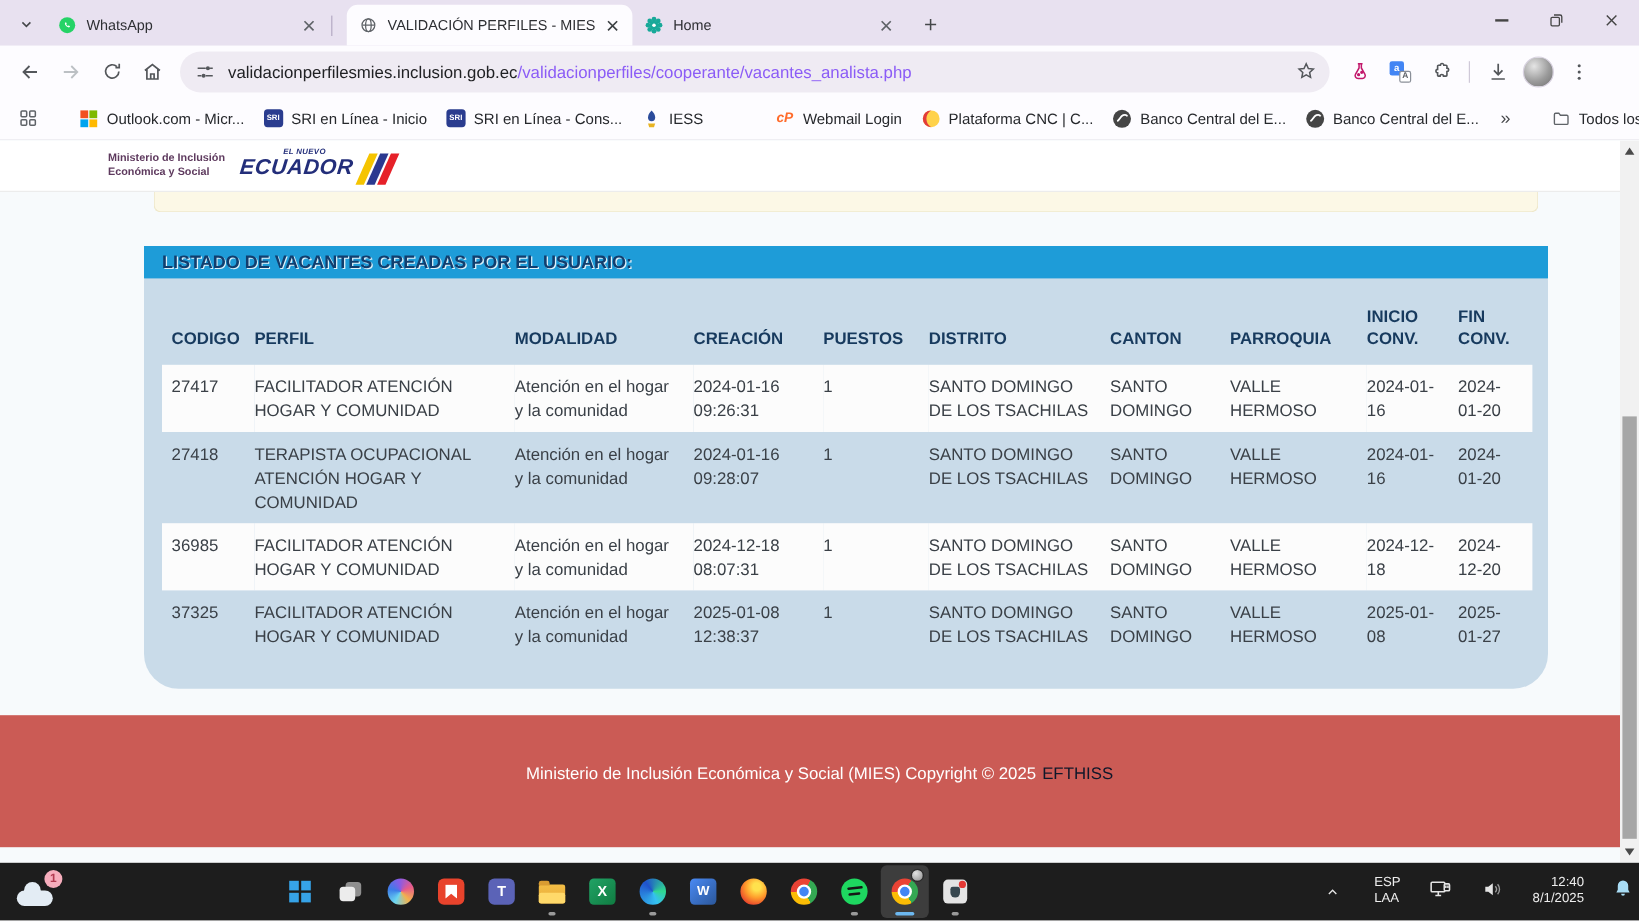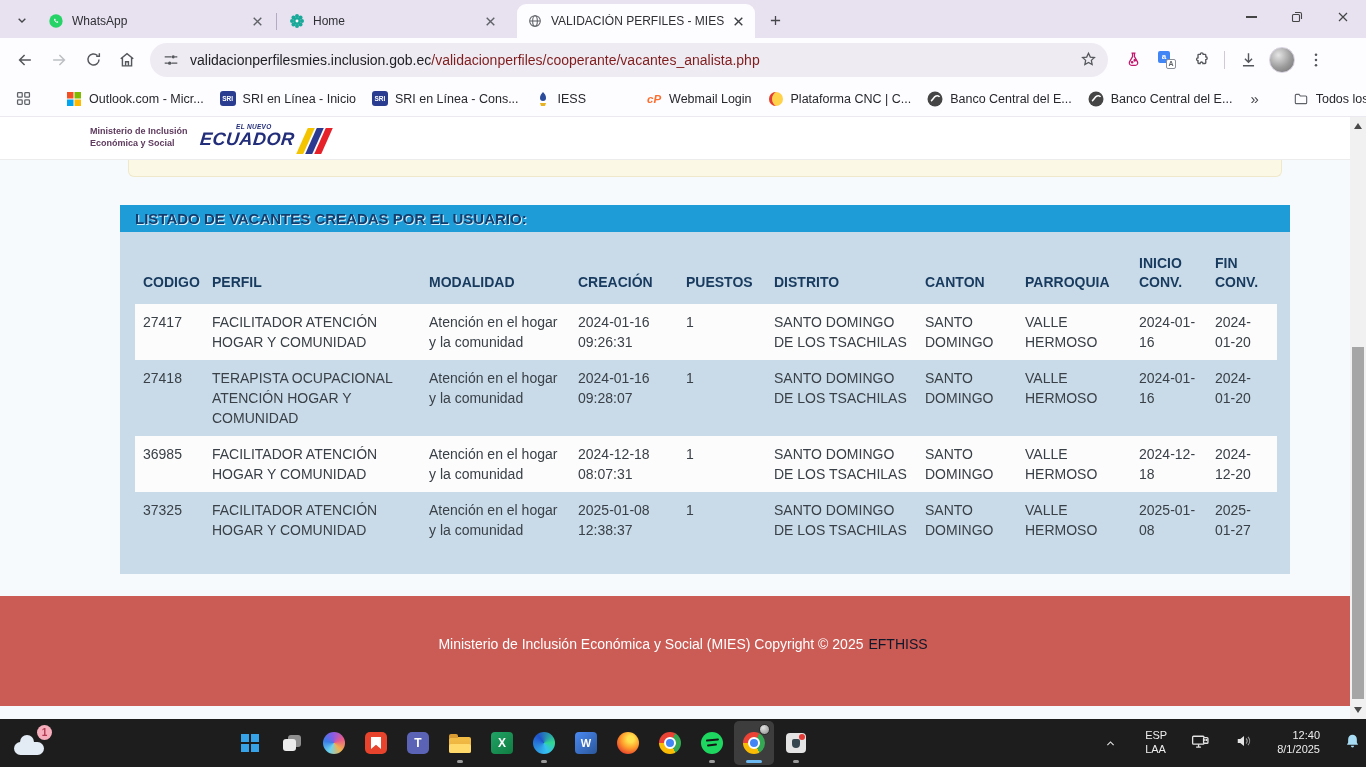--- a/index.html
+++ b/index.html
@@ -18,21 +18,21 @@
   .newtab { width:28px; height:28px; margin:0 0 4px 6px; border-radius:50%; display:flex; align-items:center; justify-content:center; }
   .win-controls { position:absolute; right:0; top:0; height:34px; display:flex; }
   .win-btn { width:46px; height:34px; display:flex; align-items:center; justify-content:center; }
   .wc-line { width:11px; height:1.2px; background:#454545; }
 
   
   .toolbar { height:43px; background:#FDFCFF; display:flex; align-items:center; padding:0 8px; }
   .navbtn { width:34px; height:34px; border-radius:50%; display:flex; align-items:center; justify-content:center; flex:none; }
   .omnibox { height:34px; width:958px; margin-left:6px; background:#EFEBF3; border-radius:17px; display:flex; align-items:center; padding:0 10px 0 12px; }
   .url { font-size:14px; color:#202124; margin-left:10px; white-space:nowrap; overflow:hidden; flex:1; }
-  .url-path { color:#7f1d1d; }
+  .url-path { color:#8b5cf6; }
   .tool-right { display:flex; align-items:center; margin-left:10px; gap:4px; }
   .iconbtn { width:30px; height:30px; display:flex; align-items:center; justify-content:center; flex:none; }
   .v-sep { width:1px; height:18px; background:#CFC9D8; margin:0 4px; }
   .avatar { width:26px; height:26px; border-radius:50%; background:radial-gradient(circle at 35% 30%, #E5E5E5, #9B9B9B 55%, #6F6F6F); border:1px solid #D8D2E0; }
 
   
   .bookmarksbar { height:36px; background:#FDFCFF; display:flex; align-items:center; padding:0 12px; gap:16px; border-bottom:1px solid #ECEAF0; }
   .bm { display:flex; align-items:center; gap:7px; white-space:nowrap; }
   .bm-label { font-size:12.5px; color:#26282C; }
   .fav { width:16px; height:16px; display:flex; align-items:center; justify-content:center; flex:none; }
@@ -50,21 +50,21 @@
   .ecuador-logo { position:absolute; left:200px; top:6px; }
   .brand-top { position:absolute; left:36px; top:0; font-size:6.5px; font-style:italic; font-weight:bold; color:#232E7A; letter-spacing:.3px; }
   .brand { font-size:18px; font-style:italic; font-weight:900; color:#232E7A; letter-spacing:.5px; display:inline-block; transform:skewX(-6deg); margin-top:6px; }
   .stripes { display:inline-flex; gap:2px; margin-left:3px; vertical-align:middle; }
   .stripes i { display:block; width:7px; height:26px; transform:skewX(-24deg); }
   .s1{ background:#F5C400; } .s2{ background:#2B3990; } .s3{ background:#E62129; }
 
   .container { margin-left:120px; width:1170px; }
   .cream-stub { margin:0 8px; height:17px; background:#FCF8E6; border:1px solid #EFE8CB; border-top:none; border-radius:0 0 6px 6px; }
   .green-banner { margin:19px 8px 0; height:38px; background:#DFF0D8; border-radius:5px; display:flex; align-items:center; justify-content:center; font-weight:bold; font-size:15.5px; letter-spacing:.3px; color:#3C9444; }
-  .panel { margin-top:28px; background:#C9DBE9; padding-bottom:26px; }
+  .panel { margin-top:28px; background:#C9DBE9; padding-bottom:26px;border-radius:29px; }
   .panel-title { height:27px; background:#1E9CD8; color:#113E6E; font-weight:bold; font-size:15px; line-height:27px; padding-left:15px; text-shadow:1px 1px 0 rgba(255,255,255,.85); }
   table.grid { margin-left:15px; width:1142px; border-collapse:collapse; table-layout:fixed; font-size:14px; color:#3A4047; }
   .grid th { color:#173A5E; font-weight:bold; text-align:left; vertical-align:bottom; padding:22px 14px 12px 0; line-height:19px; }
   .grid td { vertical-align:top; padding:8px 14px 8px 0; line-height:20px; }
   .grid th:first-child, .grid td:first-child { padding-left:8px; }
   .grid tbody tr:nth-child(odd) { background:#FCFCFC; }
 
   .site-footer { margin-top:22px; height:110px; background:#CB5B55; color:#fff; font-size:14px; text-align:center; padding-top:40px; }
   .site-footer a { color:#0f172a; text-decoration:none; margin-left:5px; }
 
@@ -140,51 +140,51 @@
           <path d="M7.2 19.2l.9-2.8 2.3 1.9z" fill="#25D366"></path>
         </svg>
       <span class="tab-title">WhatsApp</span>
       <span class="tab-close">
           <svg width="13" height="13" viewBox="0 0 12 12" stroke="#5F6368" stroke-width="1.3">
             <path d="M2.5 2.5l7 7M9.5 2.5l-7 7"></path>
           </svg>
         </span>
     </div>
     <div class="tab-sep"></div>
+    <div class="tab active" style="width:238px; margin-left:10px">
+      <svg class="fav" width="16" height="16" viewBox="0 0 24 24" fill="none" stroke="#5F6368" stroke-width="1.6">
+          <circle cx="12" cy="12" r="8"></circle>
+          <ellipse cx="12" cy="12" rx="3.5" ry="8"></ellipse>
+          <path d="M4.5 12h15"></path>
+        </svg>
+      <span class="tab-title">VALIDACIÓN PERFILES - MIES</span>
+      <span class="tab-close">
+          <svg width="13" height="13" viewBox="0 0 12 12" stroke="#3C4043" stroke-width="1.3">
+            <path d="M2.5 2.5l7 7M9.5 2.5l-7 7"></path>
+          </svg>
+        </span>
+    </div>
     <div class="tab" style="width:228px">
       <svg class="fav" width="16" height="16" viewBox="0 0 24 24">
           <g fill="#18A999">
             <circle cx="12" cy="4.5" r="3"></circle>
             <circle cx="17.3" cy="6.7" r="3"></circle>
             <circle cx="19.5" cy="12" r="3"></circle>
             <circle cx="17.3" cy="17.3" r="3"></circle>
             <circle cx="12" cy="19.5" r="3"></circle>
             <circle cx="6.7" cy="17.3" r="3"></circle>
             <circle cx="4.5" cy="12" r="3"></circle>
             <circle cx="6.7" cy="6.7" r="3"></circle>
             <circle cx="12" cy="12" r="5.5"></circle>
           </g>
           <circle cx="12" cy="12" r="2.2" fill="#fff"></circle>
         </svg>
       <span class="tab-title">Home</span>
       <span class="tab-close">
           <svg width="13" height="13" viewBox="0 0 12 12" stroke="#5F6368" stroke-width="1.3">
-            <path d="M2.5 2.5l7 7M9.5 2.5l-7 7"></path>
-          </svg>
-        </span>
-    </div>
-    <div class="tab active" style="width:238px; margin-left:10px">
-      <svg class="fav" width="16" height="16" viewBox="0 0 24 24" fill="none" stroke="#5F6368" stroke-width="1.6">
-          <circle cx="12" cy="12" r="8"></circle>
-          <ellipse cx="12" cy="12" rx="3.5" ry="8"></ellipse>
-          <path d="M4.5 12h15"></path>
-        </svg>
-      <span class="tab-title">VALIDACIÓN PERFILES - MIES</span>
-      <span class="tab-close">
-          <svg width="13" height="13" viewBox="0 0 12 12" stroke="#3C4043" stroke-width="1.3">
             <path d="M2.5 2.5l7 7M9.5 2.5l-7 7"></path>
           </svg>
         </span>
     </div>
     <div class="newtab">
       <svg width="17" height="17" viewBox="0 0 24 24" fill="none" stroke="#45474A" stroke-width="1.8">
           <path d="M12 5.5v13M5.5 12h13"></path>
         </svg>
     </div>
     <div class="win-controls">

